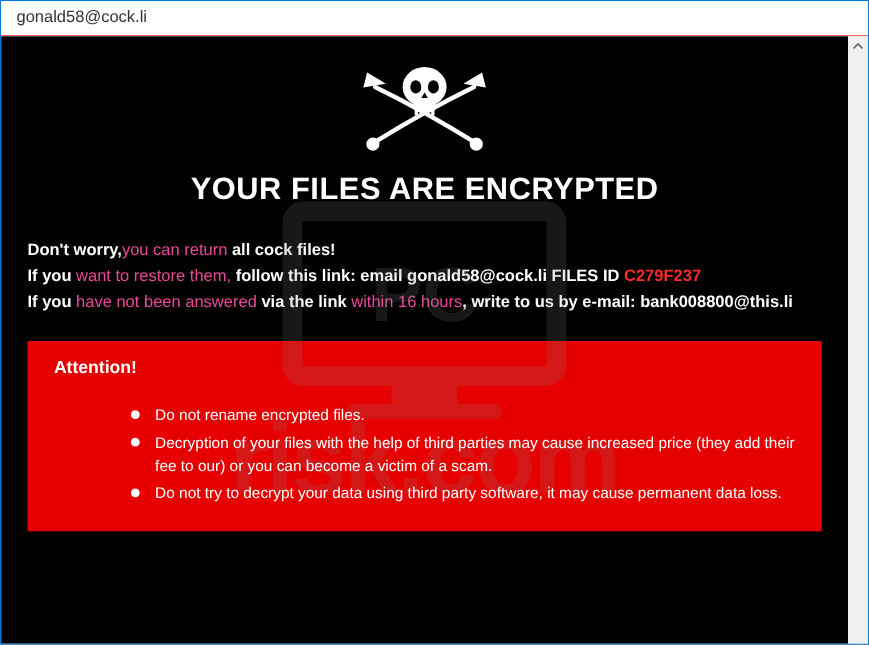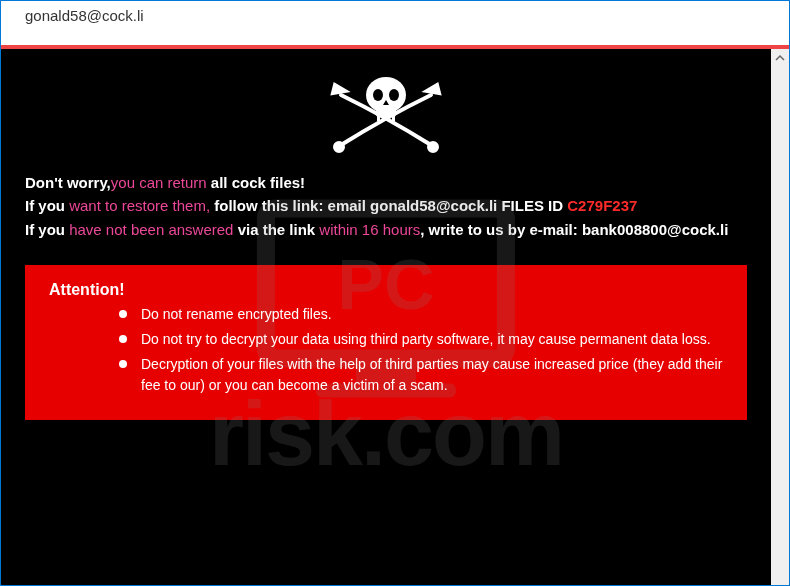--- a/index.html
+++ b/index.html
@@ -5,26 +5,26 @@
   * { margin: 0; padding: 0; box-sizing: border-box; }
   body {
     width: 790px;
     height: 586px;
     background: #fff;
     font-family: 'Segoe UI', Tahoma, sans-serif;
     overflow: hidden;
     border: 1px solid #0078d7;
   }
   .titlebar {
-    height: 48px;
+    height: 32px;
     background: #fff;
-    padding: 6px 24px;
+    padding: 6px 14px;
     font-size: 15px;
     color: #333;
-    border-bottom: 4px solid #ef4444;
+    border-bottom: 1px solid #ef4444;
   }
   .content-area {
     position: relative;
     height: 554px;
     display: flex;
   }
   .main {
     flex: 1;
     background: #000;
     padding: 18px 24px 24px 24px;
@@ -68,21 +68,21 @@
   .body-text .yellow { color: #ffffff; font-weight: bold; }
   .body-text .red { color: #ff2a2a; font-weight: bold; text-align: right; }
   .attention-box {
     background: #e60000;
     padding: 16px 24px 20px 24px;
   }
   .attention-title {
     color: #fff;
     font-weight: bold;
     font-size: 16px;
-    margin-bottom: 5px;
+    margin-bottom: 23px;
   }
   .attention-list {
     list-style: none;
     padding-left: 70px;
   }
   .attention-list li {
     position: relative;
     color: #fff;
     font-size: 14px;
     line-height: 1.5;
@@ -158,39 +158,40 @@
           <rect x="71" y="48" width="3" height="6"></rect>
         </g>
         <g fill="#000">
           <ellipse cx="57" cy="28" rx="5" ry="6"></ellipse>
           <ellipse cx="73" cy="28" rx="5" ry="6"></ellipse>
           <path d="M62 38 l3 -5 l3 5 z"></path>
         </g>
       </svg>
     </div>
 
+    <div class="headline">YOUR FILES ARE ENCRYPTED</div>
 
     <div class="body-text">
       <div>
         <span class="bold">Don't worry,</span><span class="dim">you can return</span><span class="bold"> all cock files!</span>
       </div>
       <div>
         <span class="bold">If you</span><span class="dim"> want to restore them,</span><span class="bold"> follow this link: </span><span class="yellow">email gonald58@cock.li</span><span class="bold"> FILES ID </span><span class="red">C279F237</span>
       </div>
       <div>
-        <span class="bold">If you</span><span class="dim"> have not been answered</span><span class="bold"> via the link</span><span class="dim"> within 16 hours</span><span class="bold">, write to us by e-mail: </span><span class="yellow">bank008800@cock.li</span>
+        <span class="bold">If you</span><span class="dim"> have not been answered</span><span class="bold"> via the link</span><span class="dim"> within 16 hours</span><span class="bold">, write to us by e-mail: </span><span class="yellow">bank008800@this.li</span>
       </div>
     </div>
 
     <div class="attention-box">
       <div class="attention-title">Attention!</div>
       <ul class="attention-list">
         <li>Do not rename encrypted files.</li>
+        <li>Decryption of your files with the help of third parties may cause increased price (they add their fee to our) or you can become a victim of a scam.</li>
         <li>Do not try to decrypt your data using third party software, it may cause permanent data loss.</li>
-        <li>Decryption of your files with the help of third parties may cause increased price (they add their fee to our) or you can become a victim of a scam.</li>
       </ul>
     </div>
 
   </div>
 
   <div class="scrollbar">
     <div class="scroll-arrow">
       <svg width="10" height="10" viewBox="0 0 10 10">
           <path d="M1 7 L5 3 L9 7" fill="none" stroke="#666" stroke-width="1.5"></path>
         </svg>

